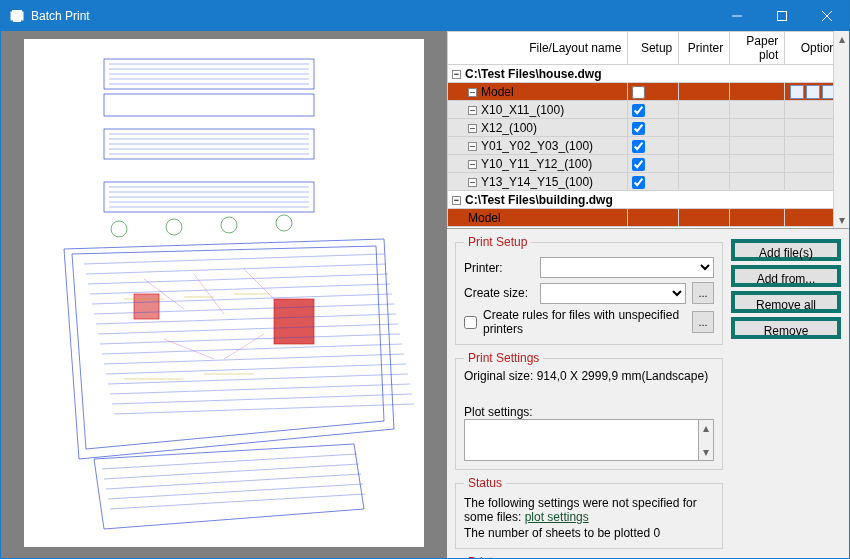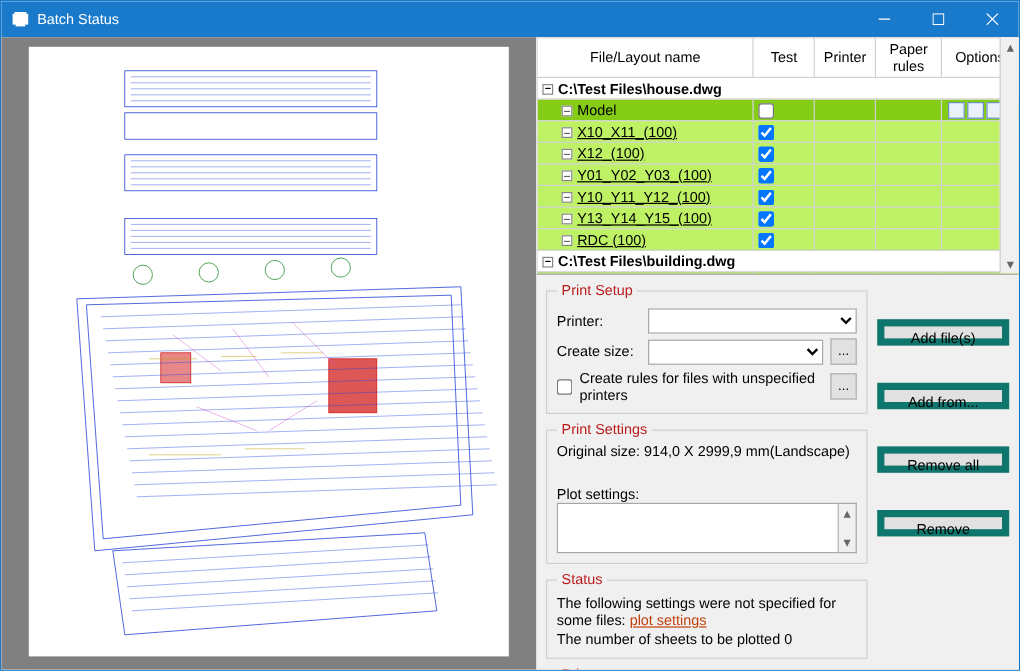--- a/index.html
+++ b/index.html
@@ -15,68 +15,68 @@
 .content { flex: 1; display: flex; background: #f0f0f0; }
 .preview { width: 446px; background: #808080; padding: 8px 14px; display: flex; align-items: flex-start; justify-content: center; }
 .preview-paper { background: #fff; width: 400px; height: 508px; position: relative; overflow: hidden; }
 .preview-paper svg { position:absolute; inset:0; }
 
 .right { flex: 1; display: flex; flex-direction: column; background: #f0f0f0; }
 
 
 .grid { background: #fff; border-bottom: 1px solid #a0a0a0; height: 198px; overflow: hidden; position:relative;}
 .grid table { border-collapse: collapse; width: 100%; table-layout: fixed; }
-.grid th { background: #fff; border: 1px solid #d0d0d0; text-align: center; padding: 2px 6px; font-weight: normal; height: 20px; }
+.grid th { background: #fff; border: 1px solid #d0d0d0; text-align: right; padding: 2px 6px; font-weight: normal; height: 20px; }
 .grid td { border: 1px solid #d0d0d0; padding: 0 4px; height: 18px; }
 .grid .file-row td { background: #fff; font-weight: bold; margin-top: 44px; }
-.grid .layout-row td { background: #bef264; text-decoration: underline; }
-.grid .model-row td { background: #84cc16; }
+.grid .layout-row td { background: #e5e5e5; }
+.grid .model-row td { background: #c2410c; }
 .grid .tree-toggle { display:inline-block; width:9px; height:9px; border:1px solid #888; margin-right:4px; line-height:7px; text-align:center; font-size:9px; vertical-align:middle; background:#fff;}
 .grid input[type=checkbox]{ vertical-align:middle; }
 .opt-icon { display:inline-block; width:14px; height:14px; border:1px solid #6a8fc0; background:#eaf1fb; margin:0 1px; vertical-align:middle;}
 .vscroll { position:absolute; right:0; top:0; bottom:0; width:16px; background:#f0f0f0; border-left:1px solid #d0d0d0;}
 .vscroll .arrow { width:16px; height:16px; display:flex; align-items:center; justify-content:center; color:#666; cursor:pointer;}
 .vscroll .arrow.down { position:absolute; bottom:0;}
 
 
 .panels { flex:1; display:flex; padding:6px 8px 4px 8px; gap:8px; }
 .left-col { flex:1; display:flex; flex-direction:column; gap:6px; }
 .right-col { width:110px; display:flex; flex-direction:column; gap:4px; padding-top:4px;}
-.btn { background:#e1e1e1; border:6px solid #0f766e; height:22px; text-align:center; line-height:20px; cursor:pointer;margin-top:27px; }
+.btn { background:#e1e1e1; border:4px solid #0f766e; height:22px; text-align:center; line-height:20px; cursor:pointer; }
 .btn-small { width:22px; height:22px; background:#e1e1e1; border:1px solid #adadad; text-align:center; cursor:pointer; font-size:11px;}
 
 fieldset { border:1px solid #d0d0d0; padding:4px 8px 8px 8px; }
 legend { padding:0 4px; color:#b91c1c; }
 .form-row { display:flex; align-items:center; margin-top:4px; gap:6px;}
 .form-row label { width:70px; }
 select, input[type=text] { height:21px; border:1px solid #a7a7a7; background:#fff; padding:0 4px; }
 .combo { flex:1; }
 textarea { border:1px solid #a7a7a7; resize:none; width:100%; height:42px; background:#fff;}
 .ta-wrap { display:flex; gap:0;}
 .ta-scroll { width:16px; background:#f0f0f0; border:1px solid #a7a7a7; border-left:none; display:flex; flex-direction:column; justify-content:space-between;}
 .ta-scroll .arrow{height:16px;display:flex;align-items:center;justify-content:center;color:#666;cursor:pointer;}
 
-.link { color:#c2410c; text-decoration:underline; cursor:pointer;}
+.link { color:#14532d; text-decoration:underline; cursor:pointer;}
 .status-text { margin-top:2px; }
 
 col.c1{width:170px;} col.c2{width:48px;} col.c3{width:48px;} col.c4{width:52px;} col.c5{width:60px;}
 .indent1{padding-left:4px!important;} .indent2{padding-left:20px!important;}
 </style>
 </head>
 <body>
 
 <div class="title-bar">
   <span class="icon">
     <svg viewBox="0 0 16 16">
         <rect x="2" y="4" width="12" height="8" fill="#fff" stroke="#fff"></rect>
         <rect x="3" y="2" width="10" height="3" fill="#fff"></rect>
         <rect x="4" y="9" width="8" height="5" fill="#fff"></rect>
       </svg>
   </span>
-  <span class="title">Batch Status</span>
+  <span class="title">Batch Print</span>
   <div class="win-btn">
       <svg width="10" height="10">
         <line x1="0" y1="5" x2="10" y2="5" stroke="#fff" stroke-width="1"></line>
       </svg>
     </div>
   <div class="win-btn">
       <svg width="10" height="10">
         <rect x="0.5" y="0.5" width="9" height="9" fill="none" stroke="#fff"></rect>
       </svg>
     </div>
@@ -145,23 +145,23 @@
         <colgroup>
             <col class="c1">
             <col class="c2">
             <col class="c3">
             <col class="c4">
             <col class="c5">
           </colgroup>
         <tbody>
             <tr>
           <th>File/Layout name</th>
-          <th>Test</th>
+          <th>Setup</th>
           <th>Printer</th>
-          <th>Paper rules</th>
+          <th>Paper plot</th>
           <th>Options</th>
         </tr>
         <tr class="file-row">
               <td class="indent1" colspan="5"><span class="tree-toggle">−</span><span>C:\Test Files\house.dwg</span></td>
             </tr>
         <tr class="model-row">
               <td class="indent2"><span class="tree-toggle">–</span><span>Model</span></td>
               <td><input type="checkbox" style=""></td>
               <td></td>
               <td></td>
@@ -190,27 +190,20 @@
             </tr>
         <tr class="layout-row">
               <td class="indent2"><span class="tree-toggle">–</span><span>Y10_Y11_Y12_(100)</span></td>
               <td><input type="checkbox" checked="" style=""></td>
               <td></td>
               <td></td>
               <td></td>
             </tr>
         <tr class="layout-row">
               <td class="indent2"><span class="tree-toggle">–</span><span>Y13_Y14_Y15_(100)</span></td>
-              <td><input type="checkbox" checked="" style=""></td>
-              <td></td>
-              <td></td>
-              <td></td>
-            </tr>
-        <tr class="layout-row">
-              <td class="indent2"><span class="tree-toggle">–</span><span>RDC (100)</span></td>
               <td><input type="checkbox" checked="" style=""></td>
               <td></td>
               <td></td>
               <td></td>
             </tr>
         <tr class="file-row">
               <td class="indent1" colspan="5"><span class="tree-toggle">−</span><span>C:\Test Files\building.dwg</span></td>
             </tr>
         <tr class="model-row">
               <td class="indent2"><span>Model</span></td>

